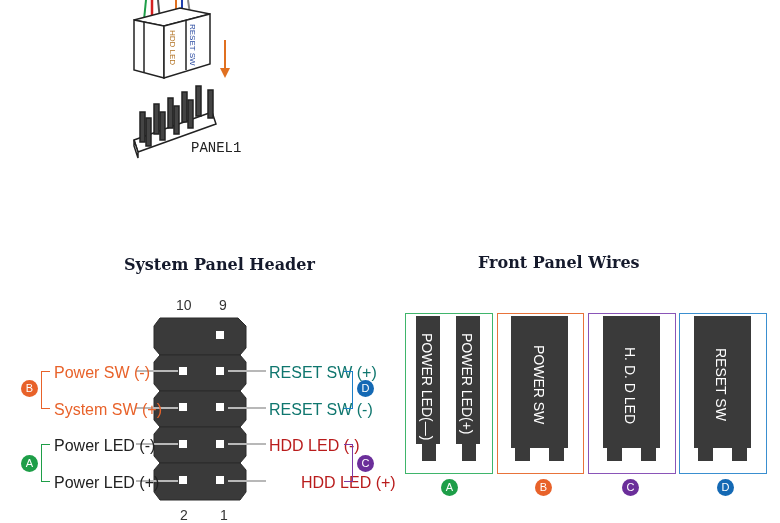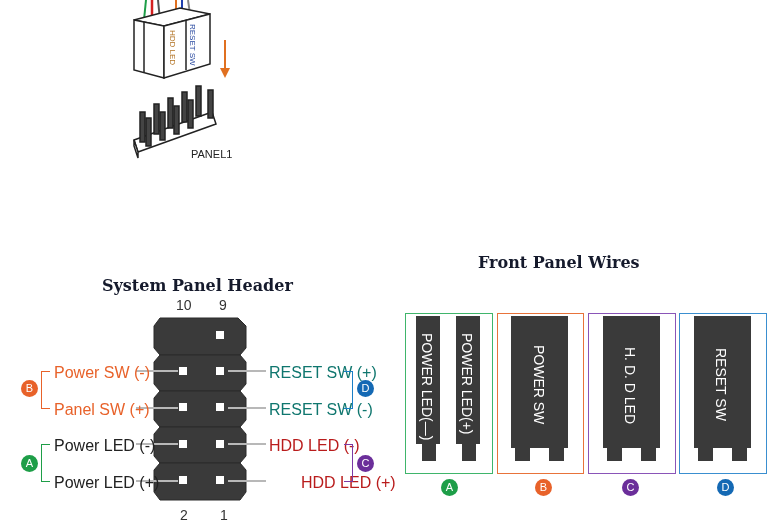--- a/index.html
+++ b/index.html
@@ -1,25 +1,25 @@
 <!DOCTYPE html>
 <html><head>
 <meta charset="utf-8">
 <style>
   html, body { margin: 0; padding: 0; background: #ffffff; }
   body { width: 780px; height: 523px; position: relative; overflow: hidden; font-family: "DejaVu Sans", sans-serif; }
   .abs { position: absolute; }
 
   
   #top-illustration { left: 120px; top: 0; width: 160px; height: 160px; }
-  .panel-label { left: 191px; top: 148px; font-size: 11px; color: #222; font-family: Liberation Sans, sans-serif; }
+  .panel-label { left: 191px; top: 140px; font-size: 14px; color: #222; font-family: Liberation Mono, monospace; }
 
   
   .title { font-family: "DejaVu Serif", serif; font-weight: bold; font-size: 16px; color: #151a2c; white-space: nowrap; }
-  #title-system { left: 102px; top: 255px; margin-top: 21px; }
+  #title-system { left: 124px; top: 255px; }
   #title-front { left: 478px; top: 253px; }
 
   
   .pin-num { font-size: 14px; color: #333; font-family: "Liberation Sans", sans-serif; }
 
   
   .hlabel { font-size: 16px; font-family: "Liberation Sans", sans-serif; white-space: nowrap; }
   .orange { color: #e8622a; }
   .green-lbl { color: #222; text-align: center; }
   .blue { color: #0f766e; }
@@ -115,21 +115,21 @@
     <line x1="6" y1="84" x2="48" y2="84"></line>
     <line x1="6" y1="121" x2="48" y2="121"></line>
     <line x1="98" y1="11" x2="136" y2="11"></line>
     <line x1="98" y1="48" x2="136" y2="48"></line>
     <line x1="98" y1="84" x2="136" y2="84"></line>
     <line x1="98" y1="121" x2="136" y2="121"></line>
   </g>
 </svg>
 
 <div class="abs hlabel orange" style="left:54px; top:364px;">Power SW (-)</div>
-<div class="abs hlabel orange" style="left:54px; top:401px;">Panel SW (+)</div>
+<div class="abs hlabel orange" style="left:54px; top:401px;">System SW (+)</div>
 <div class="abs hlabel green-lbl" style="left:54px; top:437px;">Power LED (-)</div>
 <div class="abs hlabel green-lbl" style="left:54px; top:474px;">Power LED (+)</div>
 
 <div class="abs hlabel blue" style="left:269px; top:364px;">RESET SW (+)</div>
 <div class="abs hlabel blue" style="left:269px; top:401px;">RESET SW (-)</div>
 <div class="abs hlabel purple" style="left:269px; top:437px;">HDD LED (-)</div>
 <div class="abs hlabel purple" style="left:269px; top:474px;margin-left:32px;">HDD LED (+)</div>
 
 <div class="abs bracket" style="left:41px; top:371px; width:8px; height:36px; border-color:#e8622a; border-left-width:1.5px; border-top-width:1.5px; border-bottom-width:1.5px;"></div>
 <div class="abs bracket" style="left:41px; top:444px; width:8px; height:36px; border-color:#1e9e48; border-left-width:1.5px; border-top-width:1.5px; border-bottom-width:1.5px;"></div>

